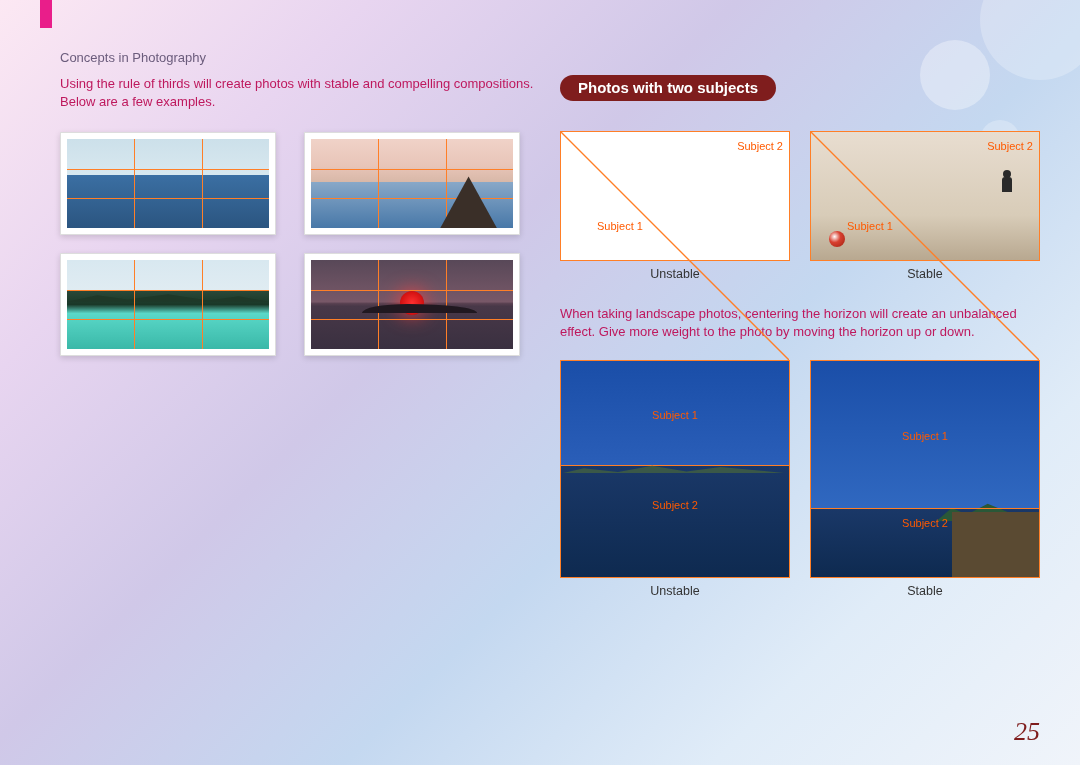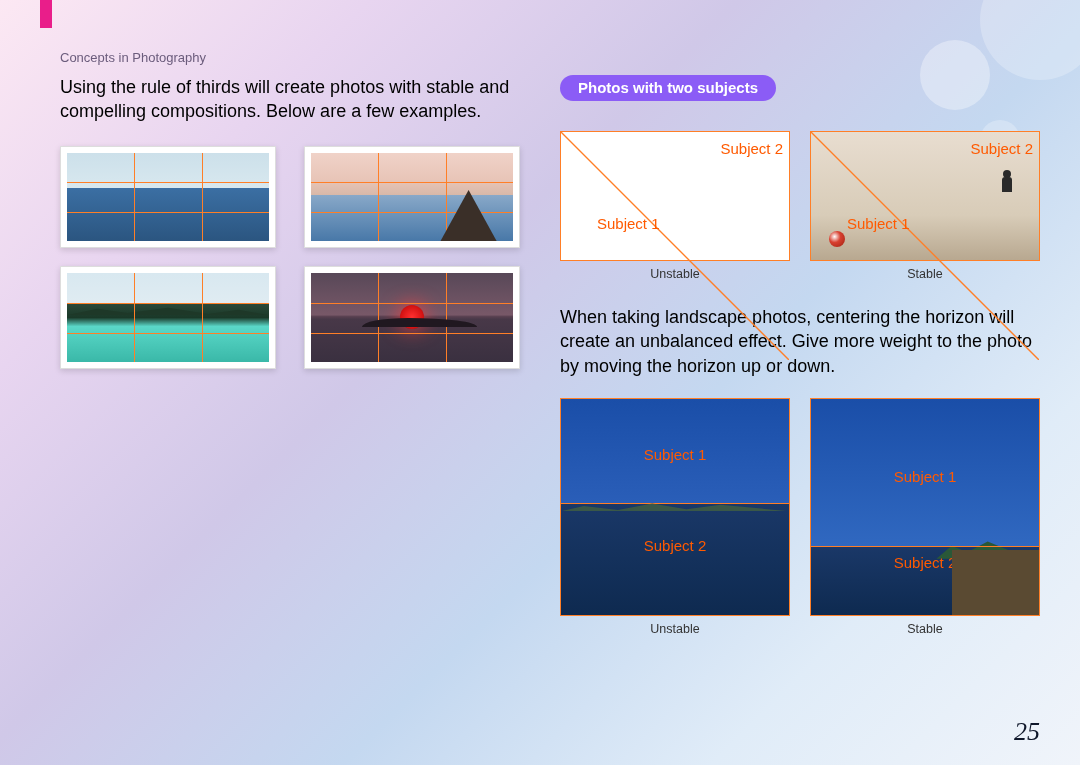--- a/index.html
+++ b/index.html
@@ -26,21 +26,21 @@
 
   .pink-tab { position:absolute; left:40px; top:0; width:12px; height:28px; background:#e91e8a; }
 
   .header {
     position:absolute; left:60px; top:50px; font-size:13px; color:#6b5c7c;
   }
 
   .left-col { position:absolute; left:60px; top:75px; width:480px; }
   .right-col { position:absolute; left:560px; top:75px; width:480px; }
 
-  .body-text { font-size:18px; line-height:1.35; color:#000000; }
+  .body-text { font-size:13px; line-height:1.35; color:#be185d; }
 
   .thumb-grid {
     margin-top:22px;
     display:grid;
     grid-template-columns: 1fr 1fr;
     gap: 18px 28px;
     width: 460px;
   }
   .thumb {
     background:#fff;
@@ -63,40 +63,40 @@
   .photo-b { background: linear-gradient(to bottom, #f0d2c8 0%, #e8c5b8 30%, #d8b8a8 48%, #88a8c8 48%, #4878a8 100%); position:relative; }
   .photo-b::after { content:""; position:absolute; right:8%; top:42%; width:28%; height:58%; background:#3a2f28; clip-path: polygon(50% 0, 100% 100%, 0 100%); }
   .photo-c { background: linear-gradient(to bottom, #d8e8f0 0%, #e0ecf2 35%, #2a4838 35%, #1a3828 50%, #5ad8c8 60%, #3ab8a8 100%); position:relative; }
   .photo-c::before { content:""; position:absolute; left:0; right:0; top:35%; height:12%; background:#1e3828; clip-path: polygon(0 100%, 15% 40%, 30% 80%, 50% 30%, 70% 90%, 85% 50%, 100% 100%);}
   .photo-d { background: linear-gradient(to bottom, #584858 0%, #785868 47%, #584050 49%, #483848 52%, #3a3040 100%); position:relative; }
   .photo-d::before { content:""; position:absolute; left:50%; top:35%; width:24px; height:24px; border-radius:50%; background: radial-gradient(circle, #ff3030 0%, #d01010 70%, transparent 100%); transform:translateX(-50%); box-shadow:0 0 20px #ff4040;}
   .photo-d::after { content:""; position:absolute; left:25%; right:18%; top:50%; height:10%; background:#201820; border-radius:40% 60% 0 0 / 100% 100% 0 0;}
 
   .pill-heading {
     display:inline-block;
-    background:#8b5cf6;
+    background:#7f1d1d;
     color:#fff;
     font-weight:600;
     font-size:15px;
     padding:4px 18px 5px;
     border-radius:18px;
     margin-bottom:12px;
   }
 
   .diagram-row { display:flex; gap:20px; margin-top:18px; }
   .diagram-cell { flex:1; text-align:center; }
   .dcaption { font-size:12.5px; margin-top:6px; color:#333; }
   .dbox {
     border:1px solid #ff7f27;
     height:130px;
     position:relative;
     background:#fff;
   }
   .dbox .diag { position:absolute; inset:0; }
-  .dlabel { position:absolute; font-size:15px; color:#ff5a00; }
+  .dlabel { position:absolute; font-size:11px; color:#ff5a00; }
 
   .dbox-photo {
     height:130px; position:relative; border:1px solid #ff7f27;
     background: linear-gradient(to bottom, #e8ddd0 0%, #d8ccb8 65%, #b8a890 100%);
   }
   .person { position:absolute; right:12%; top:30%; width:10px; height:22px; }
   .person::before { content:""; position:absolute; left:1px; top:0; width:8px; height:8px; border-radius:50%; background:#2a2a2a;}
   .person::after { content:""; position:absolute; left:0; top:7px; width:10px; height:15px; background:#2a2a2a; border-radius:3px 3px 0 0;}
   .ball { position:absolute; left:8%; bottom:10%; width:16px; height:16px; border-radius:50%; background: radial-gradient(circle at 35% 35%, #fff, #d84030 40%, #a02010);}
 
@@ -108,21 +108,21 @@
   .land-stable { background: linear-gradient(to bottom, #1a4ea8 0%, #3068c0 68%, #1a3868 68%, #0e2a50 100%); position:relative; }
   .land-stable::before { content:""; position:absolute; left:55%; top:64%; right:0; height:10%; background:#2a5838; clip-path: polygon(0 100%, 15% 40%, 30% 70%, 50% 20%, 70% 60%, 100% 100%);}
   .land-stable::after { content:""; position:absolute; right:0; bottom:0; width:38%; height:30%; background:#5a4a32;}
   .land-hline { position:absolute; left:0; right:0; height:1px; background:#ff7f27; }
 
   .pagenum {
     position:absolute; right:40px; bottom:18px;
     font-family: Georgia, "Times New Roman", serif;
     font-style:italic;
     font-size:26px;
-    color:#0f172a;
+    color:#7f1d1d;
   }
 </style>
 </head>
 <body>
 
 <div class="deco-circles">
   <div class="c1"></div>
     <div class="c2"></div>
     <div class="c3"></div>
 </div>

